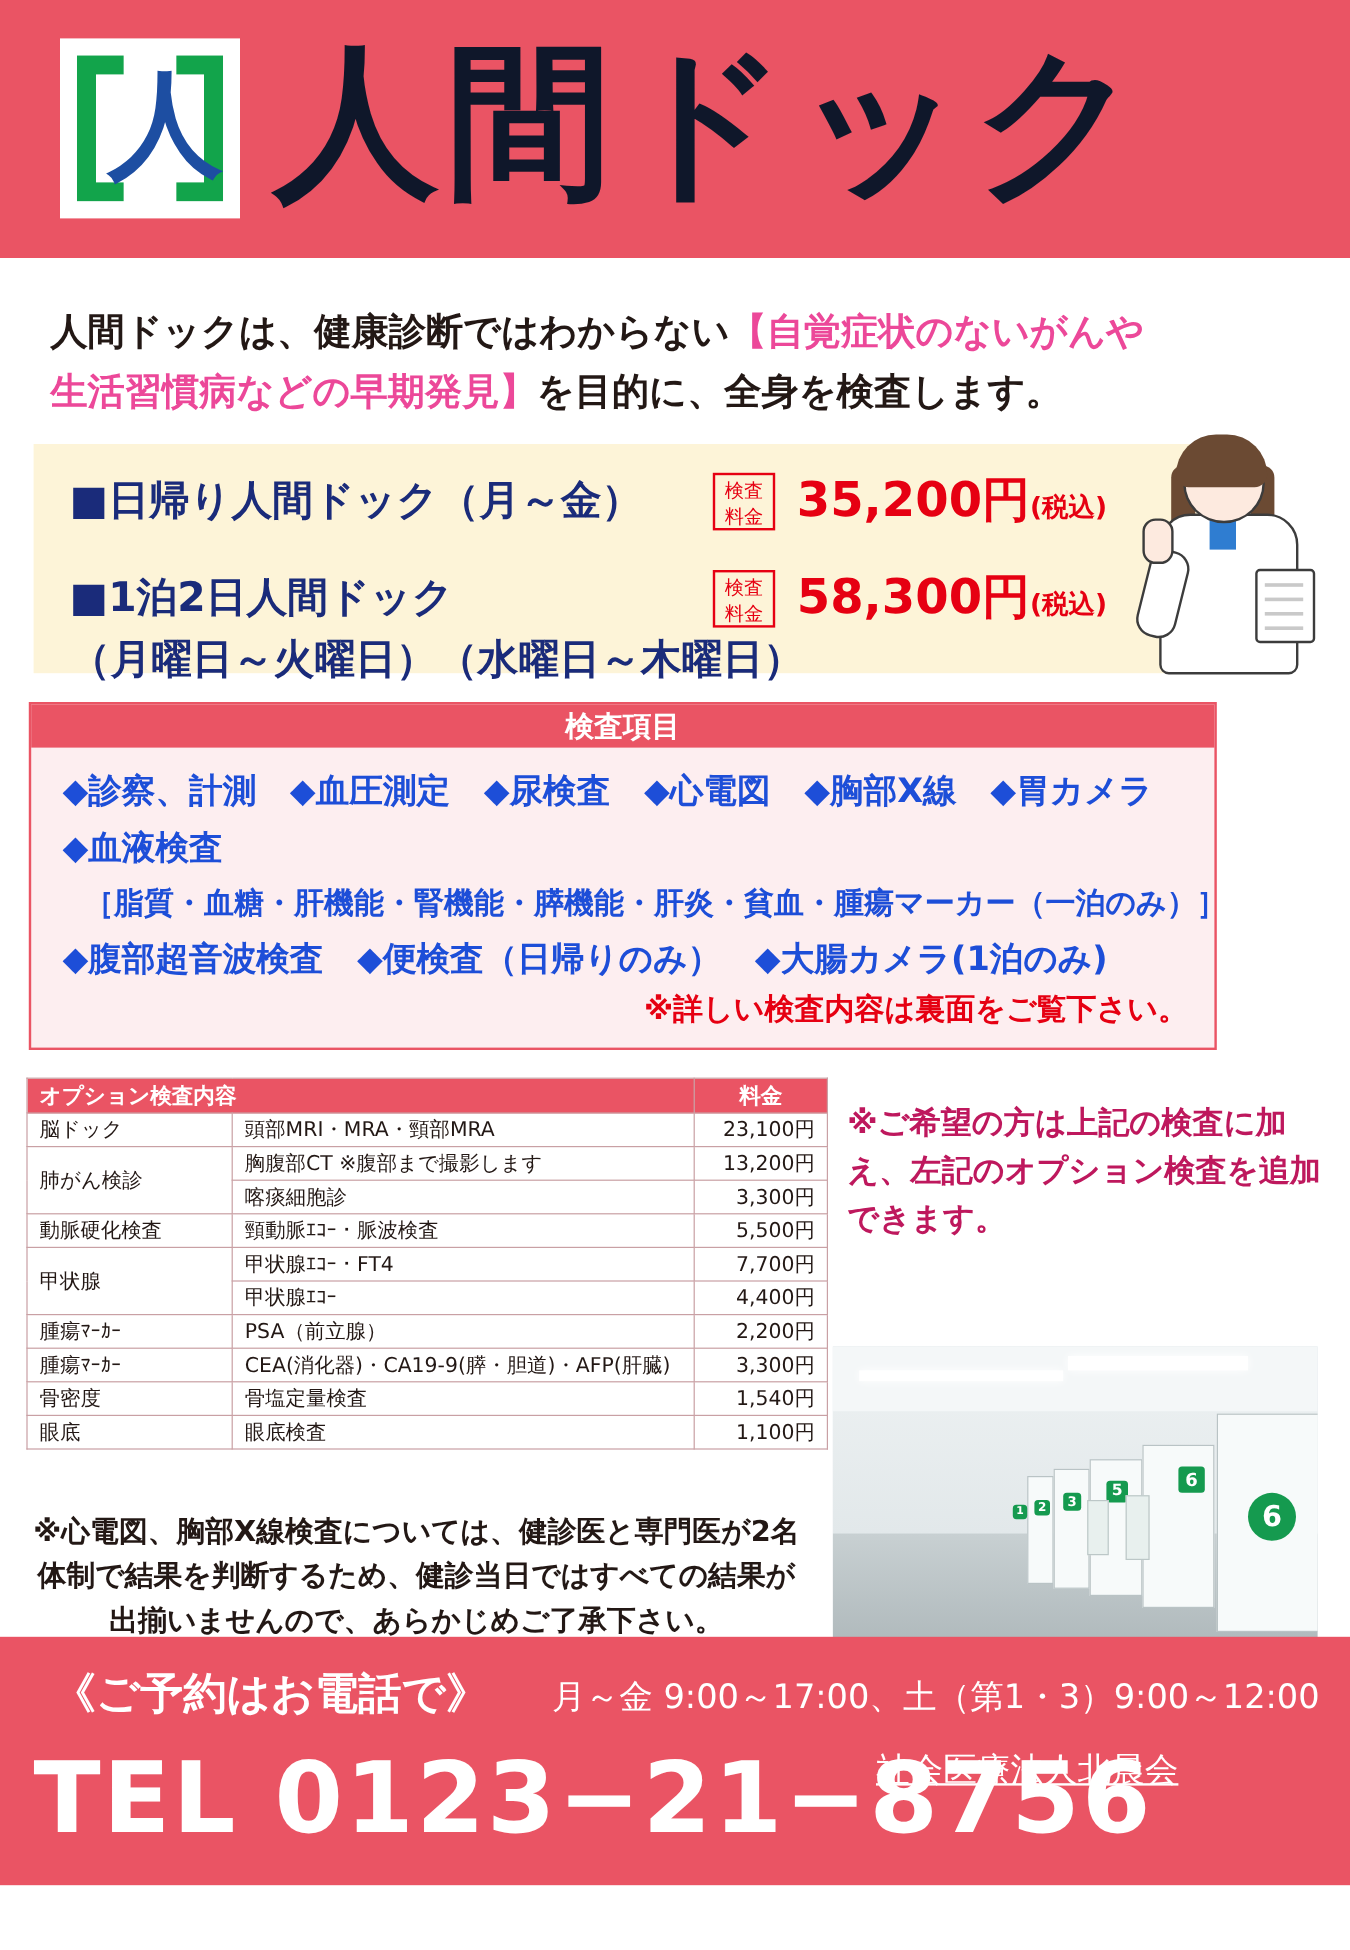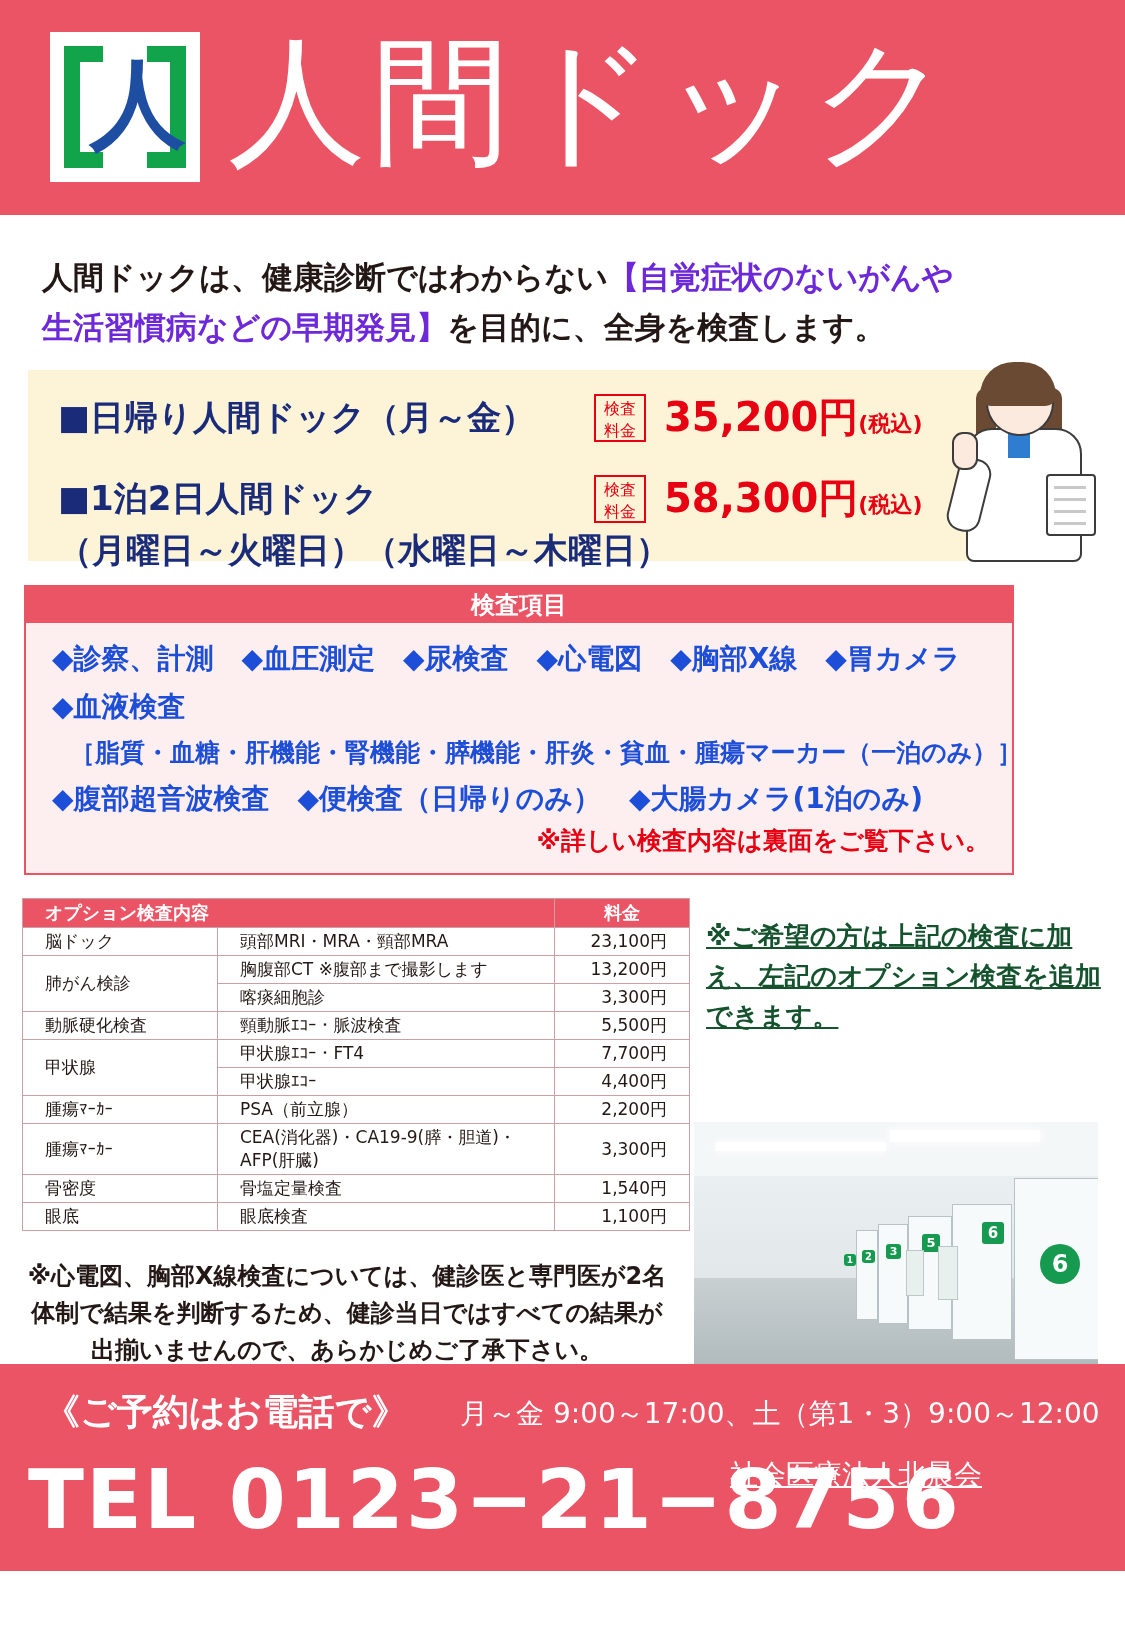--- a/index.html
+++ b/index.html
@@ -26,31 +26,31 @@
     border:16px solid #12a44b;box-sizing:border-box;
     clip-path:polygon(0 0,32% 0,32% 100%,68% 100%,68% 0,100% 0,100% 100%,0 100%);
   }
   .logo-blue{
     position:absolute;left:26px;top:10px;width:70px;height:100px;
     color:#1d4ea2;font-size:96px;line-height:96px;font-weight:bold;
     font-family:"DejaVu Sans",sans-serif;text-align:center;
   }
   .header-title{
     position:absolute;left:228px;top:12px;
-    font-size:138px;line-height:180px;font-weight:normal;color:#ffffff;
+    font-size:138px;line-height:180px;font-weight:bold;color:#0f172a;
     letter-spacing:6px;
     font-family:"DejaVu Sans",sans-serif;
   }
   
   .lead{
     position:absolute;left:42px;top:252px;width:990px;
     font-size:31px;line-height:50px;font-weight:bold;
     font-family:"DejaVu Sans",sans-serif;
   }
-  .lead .red{color:#6d28d9;margin-top:44px;}
+  .lead .red{color:#ec4899;margin-top:44px;}
   
   .price-panel{
     position:absolute;left:28px;top:370px;width:980px;height:191px;
     background:#fdf4d8;
   }
   .price-row{position:absolute;left:0;width:980px;}
   .price-row-1{top:24px;}
   .price-row-2{top:105px;}
   .price-label{
     position:absolute;left:30px;top:0;
@@ -90,26 +90,26 @@
   .exam-box{position:absolute;left:24px;top:585px;width:990px;height:290px;border:2px solid #ea5464;background:#fdeef0;box-sizing:border-box;}
   .exam-head{position:absolute;left:0;top:0;width:986px;height:36px;background:#ea5464;color:#ffffff;font-size:24px;line-height:36px;text-align:center;font-weight:bold;font-family:"DejaVu Sans",sans-serif;}
   .exam-line{position:absolute;left:26px;font-size:28px;line-height:40px;font-weight:bold;font-family:"DejaVu Sans",sans-serif;color:#1d4ed8;white-space:nowrap;}
   .exam-l1{top:52px;}
   .exam-l2{top:100px;}
   .exam-l3{top:146px;left:44px;font-size:25px;}
   .exam-l4{top:192px;}
   .exam-note{position:absolute;right:22px;top:238px;font-size:25px;line-height:32px;font-weight:bold;color:#e60012;font-family:"DejaVu Sans",sans-serif;}
   
   .opt-table{position:absolute;left:22px;top:898px;width:668px;border-collapse:collapse;font-family:"DejaVu Sans",sans-serif;}
-  .opt-table th,.opt-table td{border:1px solid #c9a0a4;font-size:17px;padding:2px 22px;color:#231815;background:#ffffff;}
+  .opt-table th,.opt-table td{border:1px solid #c9a0a4;font-size:17px;padding:2px 10px;color:#231815;background:#ffffff;}
   .opt-table th{background:#ea5464;color:#ffffff;font-weight:bold;text-align:left;font-size:18px;}
   .opt-table td.name{width:150px;}
   .opt-table td.price{width:90px;text-align:right;}
   
-  .right-note{position:absolute;left:706px;top:916px;width:400px;font-size:26px;line-height:40px;font-weight:bold;color:#14532d;font-family:"DejaVu Sans",sans-serif;text-decoration:underline;}
+  .right-note{position:absolute;left:706px;top:916px;width:400px;font-size:26px;line-height:40px;font-weight:bold;color:#be185d;font-family:"DejaVu Sans",sans-serif;}
   
   .photo{position:absolute;left:694px;top:1122px;width:404px;height:268px;overflow:hidden;background:#dfe6e9;}
   .ph-wall{position:absolute;left:0;top:0;width:404px;height:268px;background:linear-gradient(180deg,#eef2f3 0%,#e2e8ea 58%,#cfd6d8 59%,#c3cacd 100%);}
   .ph-ceil{position:absolute;left:0;top:0;width:404px;height:54px;background:#f4f7f8;}
   .ph-light{position:absolute;background:#ffffff;box-shadow:0 0 8px #ffffff;}
   .ph-door{position:absolute;background:#f7fafa;border:1px solid #b9c3c5;}
   .ph-num{position:absolute;color:#ffffff;font-weight:bold;font-family:"DejaVu Sans",sans-serif;text-align:center;}
   .ph-green{position:absolute;background:#159a4f;border-radius:50%;}
   .ph-floor{position:absolute;left:0;bottom:0;width:404px;height:112px;background:linear-gradient(180deg,#c8d0d2 0%,#aab4b7 100%);}
   

